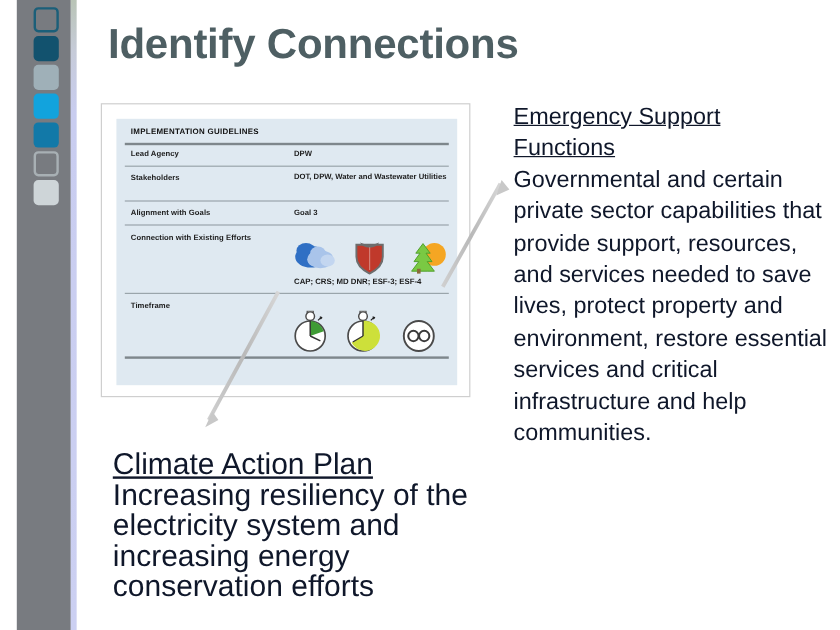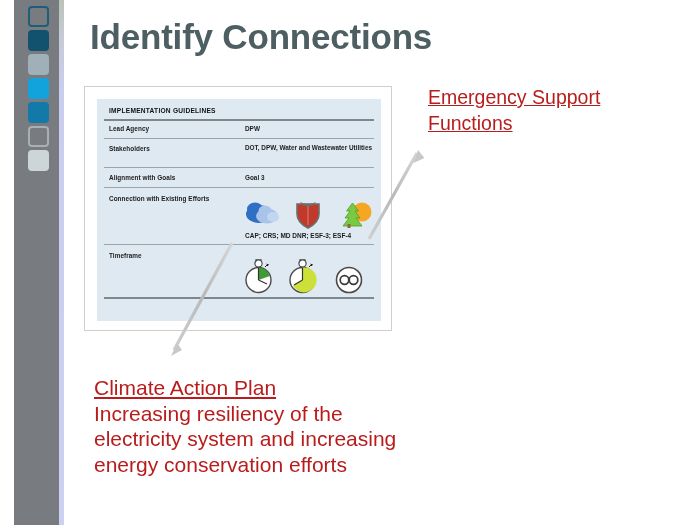--- a/index.html
+++ b/index.html
@@ -67,32 +67,32 @@
   .icon-row{position:absolute;left:148px;}
   .esf-caption{
     position:absolute;left:148px;font-size:6.5px;font-weight:bold;color:#1c1c1c;
     white-space:nowrap;
   }
 
   
   #arrows{position:absolute;left:0;top:0;width:700px;height:525px;pointer-events:none;}
 
   
-  .callout{position:absolute;color:#b91c1c;}
+  .callout{position:absolute;color:#0f172a;}
   .callout .head{
     text-decoration:underline;
     display:block;
   }
   #callout-esf{
     left:414px;top:84px;width:262px;
     font-size:19.5px;line-height:26.4px;
   }
   #callout-cap{
     left:80px;top:375px;width:330px;
-    font-size:21px;line-height:25.5px;
+    font-size:25px;line-height:25.5px;
   }
 </style>
 </head>
 <body>
 
 <div id="stage">
 
   <div id="sidebar">
     <div class="swatch" style="top:6px;background:transparent;border:2.5px solid #1b5f79;box-sizing:border-box;"></div>
     <div class="swatch" style="top:30px;background:#12526e;"></div>
@@ -217,20 +217,21 @@
     </g>
 
     <g>
       <path d="M218 243 L160 350" stroke="url(#agrad)" stroke-width="3.2" fill="none"></path>
       <path d="M157 356 L168 350 L163 343 Z" fill="#c8c8c8"></path>
     </g>
   </svg>
 
   <div id="callout-esf" class="callout">
     <span class="head">Emergency Support Functions</span>
+    <span>Governmental and certain private sector capabilities that provide support, resources, and services needed to save lives, protect property and environment, restore essential services and critical infrastructure and help communities.</span>
   </div>
 
   <div id="callout-cap" class="callout">
     <span class="head">Climate Action Plan</span>
     <span>Increasing resiliency of the electricity system and increasing energy conservation efforts</span>
   </div>
 
 </div>
 
 </body></html>

